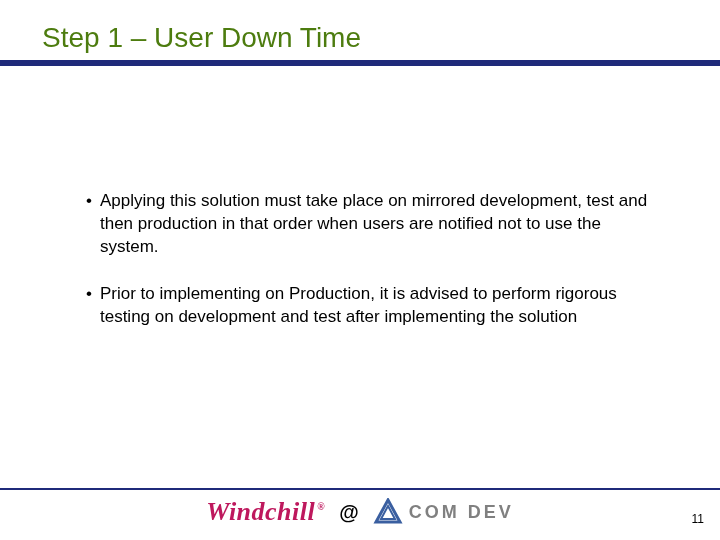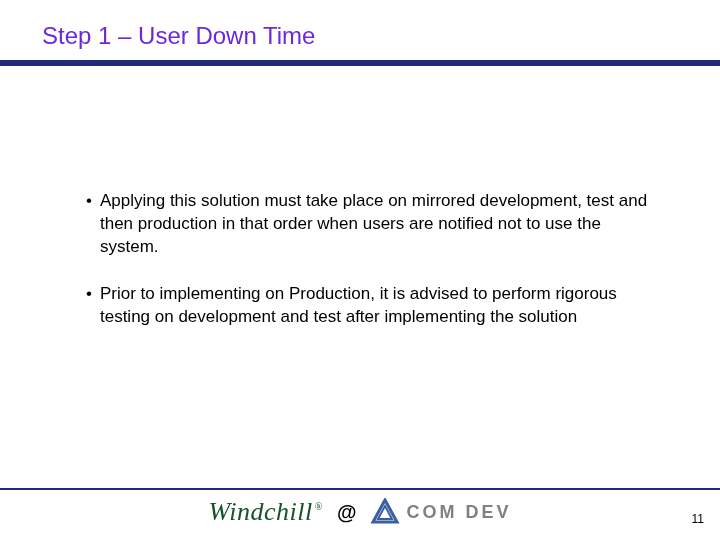--- a/index.html
+++ b/index.html
@@ -8,22 +8,22 @@
     height: 540px;
     background: #ffffff;
     font-family: Arial, Helvetica, sans-serif;
     position: relative;
     overflow: hidden;
   }
   .title {
     position: absolute;
     top: 22px;
     left: 42px;
-    font-size: 24px;
-    color: #6d28d9;
+    font-size: 28px;
+    color: #4d7c0f;
     font-weight: 400;
   }
   .hr-top {
     position: absolute;
     top: 60px;
     left: 0;
     width: 720px;
     height: 6px;
     background: #1f2a7a;
   }
@@ -63,22 +63,22 @@
     height: 40px;
     display: flex;
     align-items: center;
     justify-content: center;
     gap: 10px;
   }
   .windchill {
     font-family: "Times New Roman", serif;
     font-style: italic;
     font-size: 26px;
-    color: #14532d;
-    font-weight: 400;
+    color: #be185d;
+    font-weight: 700;
     letter-spacing: 0.5px;
   }
   .reg {
     font-size: 10px;
     vertical-align: super;
     margin-left: 2px;
   }
   .at {
     font-family: Arial, sans-serif;
     font-size: 20px;

